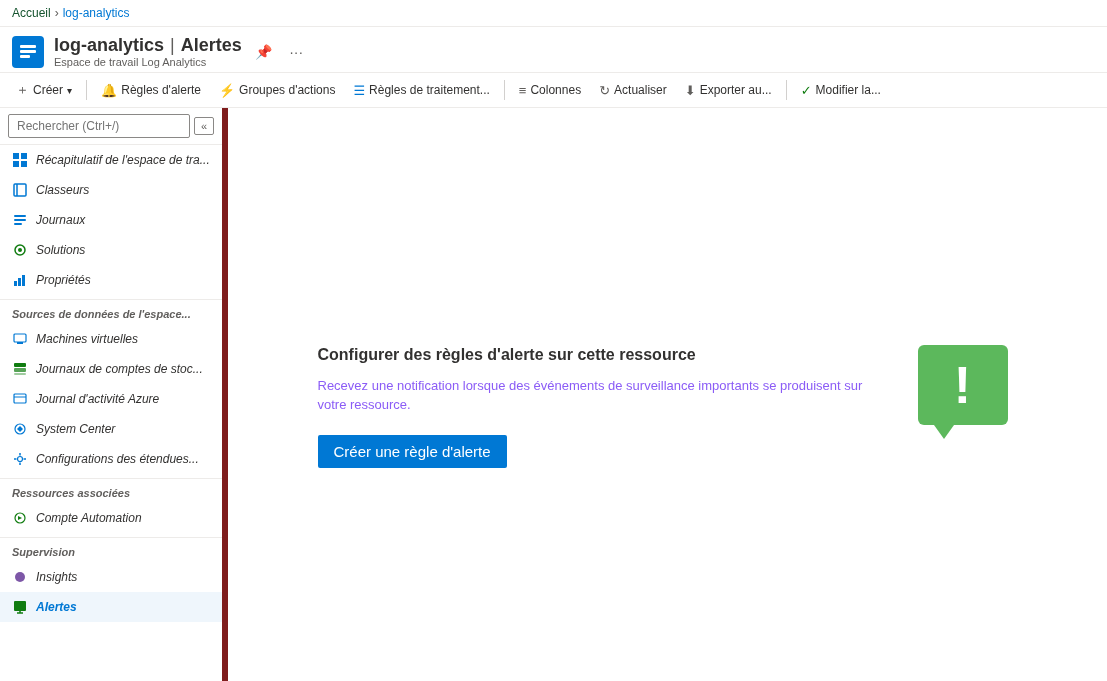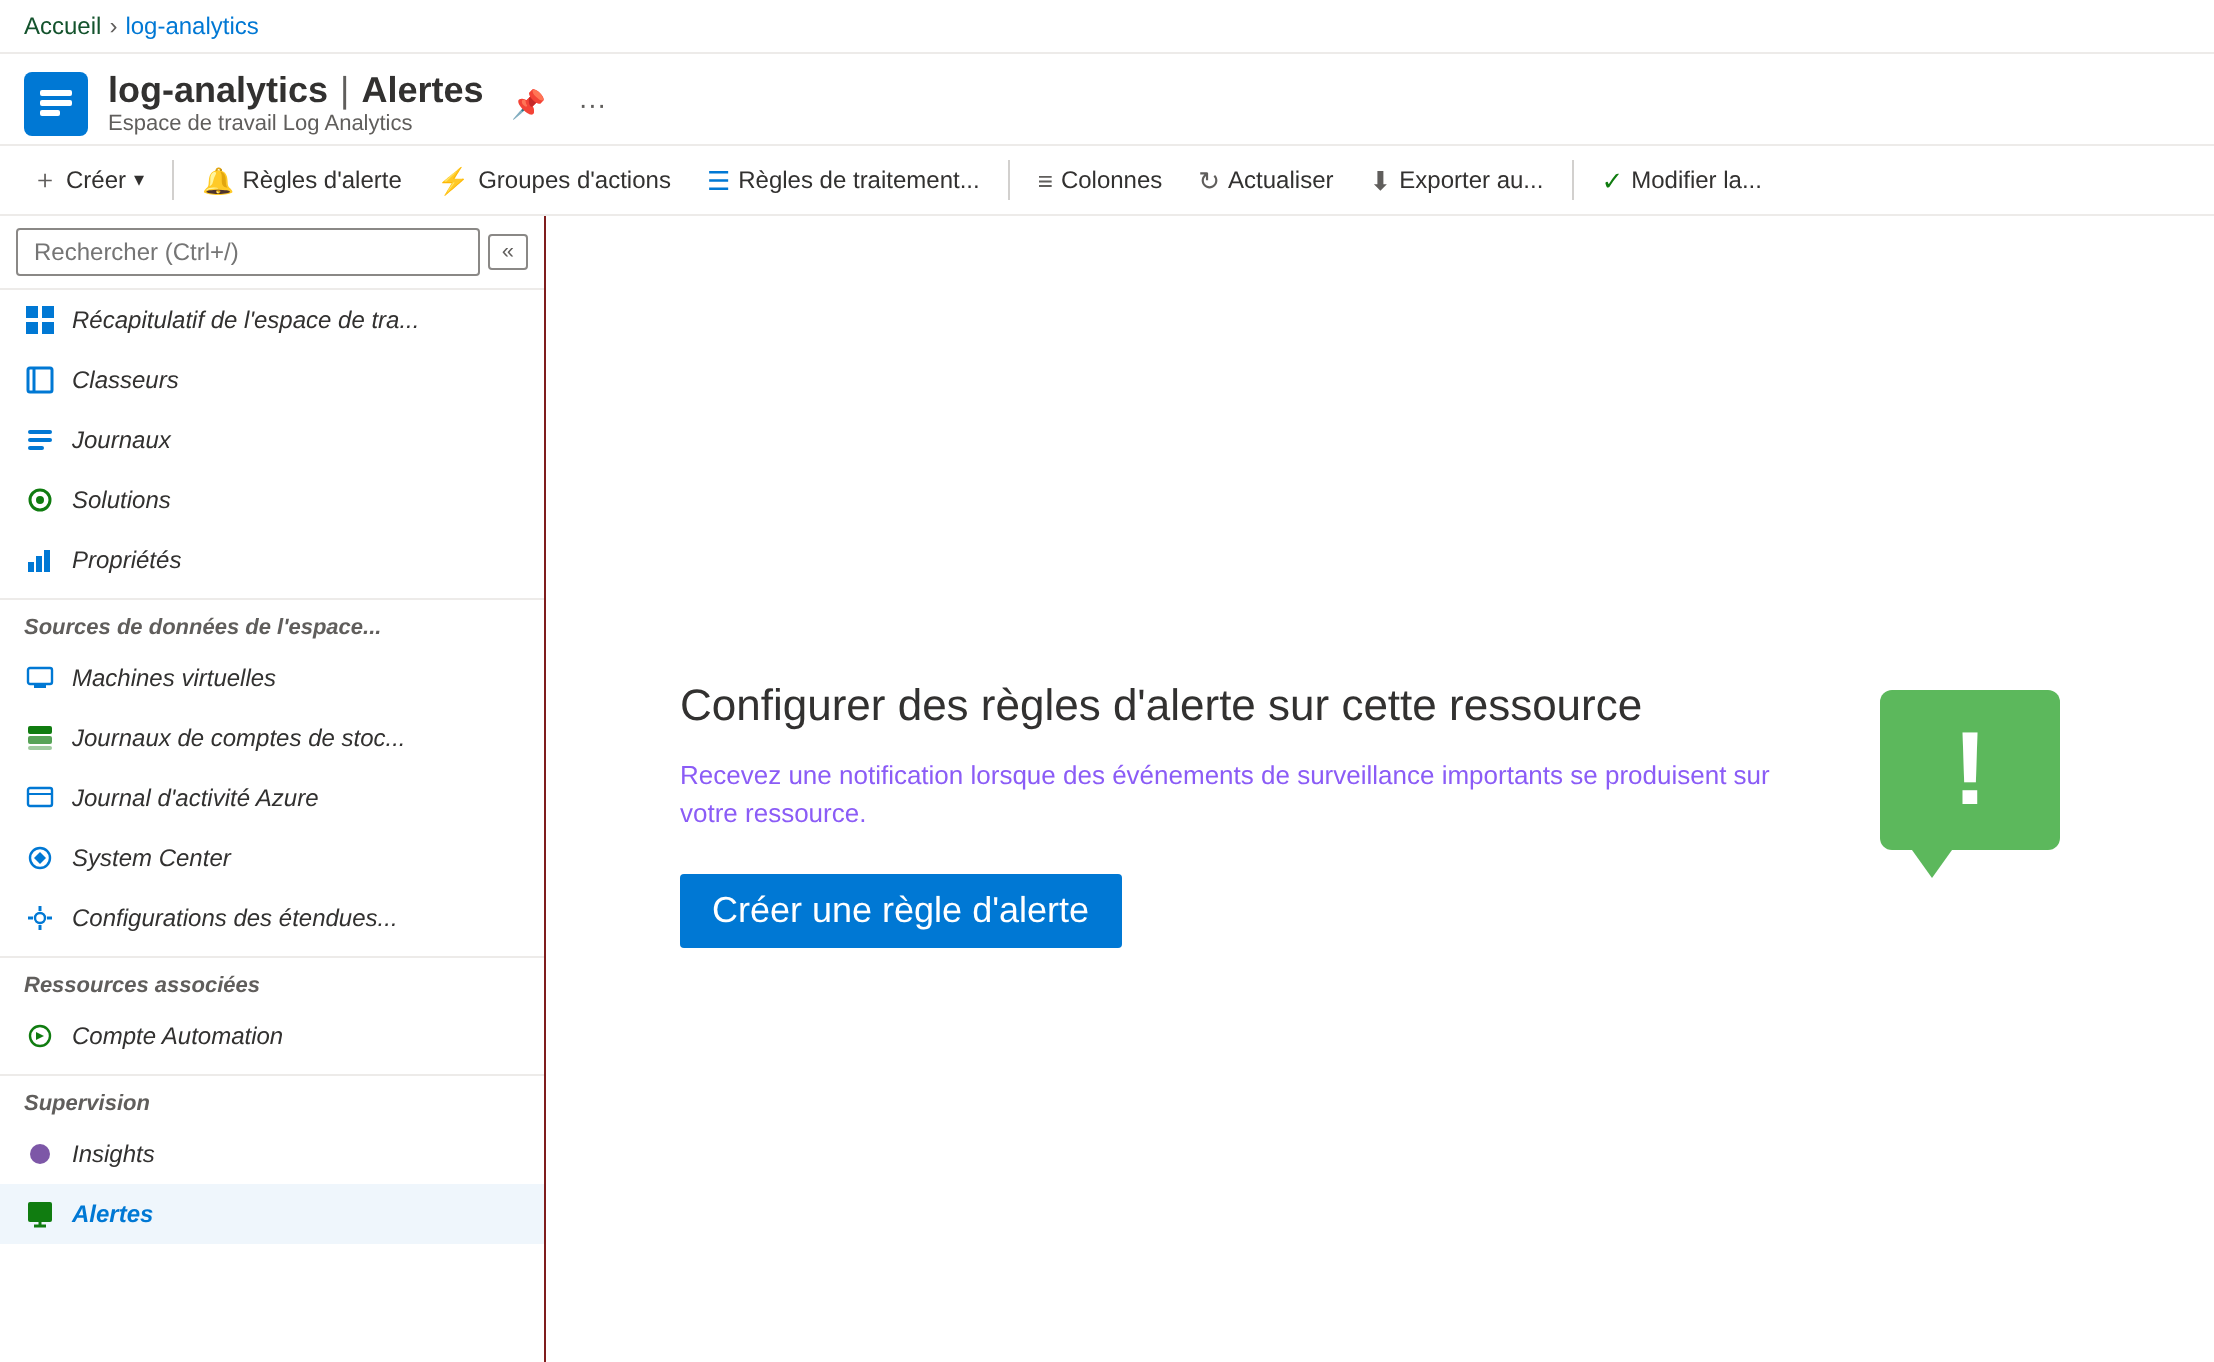--- a/index.html
+++ b/index.html
@@ -33,21 +33,21 @@
       display: flex; align-items: center; gap: 4px; padding: 4px 8px; background: none; border: none; cursor: pointer; color: #323130; font-size: 12px; border-radius: 2px; white-space: nowrap;
     }
     .toolbar-btn .btn-icon { font-size: 13px; color: #605e5c; }
     .toolbar-sep { width: 1px; height: 20px; background: #d2d0ce; margin: 0 4px; }
 
     
     .main-layout { display: flex; flex: 1; overflow: hidden; }
 
     
     .sidebar {
-      width: 273px; border-right: 1px solid #7f1d1d; display: flex; flex-direction: column; background: #fff; overflow: hidden; flex-shrink: 0;
+      width: 228px; border-right: 6px solid #7f1d1d; display: flex; flex-direction: column; background: #fff; overflow: hidden; flex-shrink: 0;
     }
     .sidebar-search {
       padding: 6px 8px; border-bottom: 1px solid #edebe9;
     }
     .sidebar-search input {
       width: 100%; border: 1px solid #8a8886; border-radius: 2px; padding: 4px 8px; font-size: 12px; outline: none;
     }
     .sidebar-search-wrap { position: relative; display: flex; align-items: center; gap: 4px; }
     .sidebar-search-wrap .collapse-btn {
       background: none; border: 1px solid #8a8886; border-radius: 2px; cursor: pointer; padding: 2px 6px; font-size: 11px; color: #605e5c;
@@ -62,24 +62,24 @@
     .sidebar-section-label { padding: 8px 12px 4px 12px; font-size: 11px; color: #605e5c; font-weight: 600; border-top: 1px solid #edebe9; margin-top: 4px; }
 
     
     .content-area {
       flex: 1; display: flex; align-items: center; justify-content: center; background: #fff; position: relative;
     }
     .empty-state {
       display: flex; align-items: center; gap: 40px; max-width: 700px;
     }
     .empty-state-text { flex: 1; }
-    .empty-state-title { font-size: 22px; font-weight: 400; color: #323130; margin-bottom: 12px; margin-top: 24px; }
+    .empty-state-title { font-size: 16px; font-weight: 700; color: #323130; margin-bottom: 12px; margin-top: 24px; }
     .empty-state-desc { font-size: 13px; color: #8b5cf6; margin-bottom: 20px; line-height: 1.5; }
     .create-rule-btn {
-      background: #0078d4; color: #fff; border: none; padding: 8px 16px; font-size: 18px; cursor: pointer; border-radius: 2px; display: inline-block;
+      background: #0078d4; color: #fff; border: none; padding: 8px 16px; font-size: 15px; cursor: pointer; border-radius: 2px; display: inline-block;
     }
 
     
     .alert-graphic {
       width: 100px; height: 100px; flex-shrink: 0; position: relative;
     }
     .alert-box {
       width: 90px; height: 80px; background: #5cb85c; border-radius: 6px; display: flex; align-items: center; justify-content: center; position: relative;
     }
     .alert-box::after {

